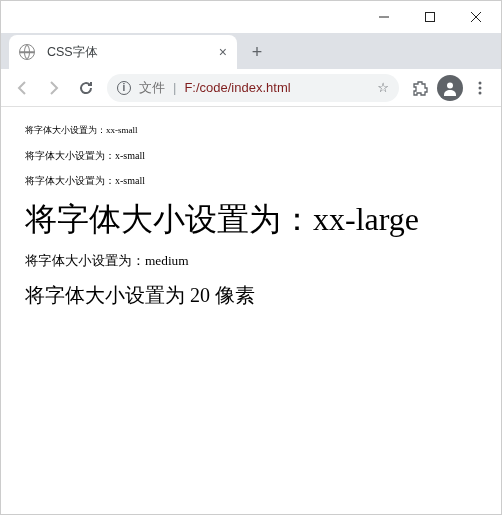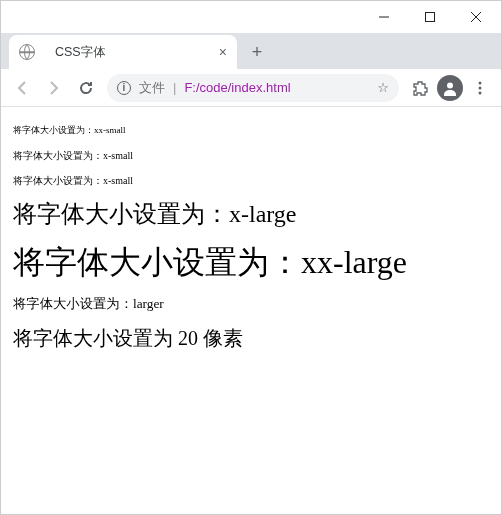--- a/index.html
+++ b/index.html
@@ -36,21 +36,21 @@
       padding-left: 8px;
     }
     .tab {
       background: #fff;
       height: 34px;
       width: 228px;
       border-radius: 8px 8px 0 0;
       display: flex;
       align-items: center;
       padding: 0 10px;
-      gap: 20px;
+      gap: 12px;
       font-size: 12.5px;
       color: #3c4043;
     }
     .favicon {
       width: 16px;
       height: 16px;
       border: 1.5px solid #888;
       border-radius: 50%;
       position: relative;
       flex-shrink: 0;
@@ -102,34 +102,34 @@
       font-size: 13px;
       margin: 0 4px;
     }
     .omnibox .info {
       width: 14px; height: 14px; border: 1.5px solid #5f6368; border-radius: 50%;
       display: flex; align-items: center; justify-content: center;
       font-size: 10px; font-weight: bold; flex-shrink: 0;
     }
     .omnibox .label { color: #737373; }
     .omnibox .sep { color: #9aa0a6; }
-    .omnibox .url { color: #a21caf; flex: 1; }
+    .omnibox .url { color: #7f1d1d; flex: 1; }
     .omnibox .star { color: #5f6368; }
     .avatar {
       width: 26px; height: 26px; background: #5f6368;
       border-radius: 50%;
       display: flex; align-items: center; justify-content: center;
     }
     .avatar svg { fill: #fff; }
     .content {
       padding: 6px 8px;
       color: #000;
     }
     .content p {
-      margin: 12px 4px;
+      margin: 12px 16px;
       font-family: "SimSun", "Microsoft YaHei", serif;
       line-height: 1.3;
     }
     .xx-small { font-size: xx-small; }
     .x-small { font-size: x-small; }
     .small { font-size: x-small; }
     .medium { font-size: small; }
     .large { font-size: large; }
     .x-large { font-size: x-large; }
     .xx-large { font-size: xx-large; }
@@ -209,17 +209,16 @@
         <circle cx="8" cy="8" r="1.5" fill="currentColor"></circle>
         <circle cx="8" cy="13" r="1.5" fill="currentColor"></circle>
       </svg>
   </div>
 </div>
 
 <div class="content">
   <p class="xx-small">将字体大小设置为：xx-small</p>
   <p class="x-small">将字体大小设置为：x-small</p>
   <p class="small">将字体大小设置为：x-small</p>
-  <p class="x-large">将字体大小设置为：x-large</p>
   <p class="xx-large">将字体大小设置为：xx-large</p>
-  <p class="smaller">将字体大小设置为：larger</p>
+  <p class="smaller">将字体大小设置为：medium</p>
   <p class="px20">将字体大小设置为 20 像素</p>
 </div>
 
 </body></html>

